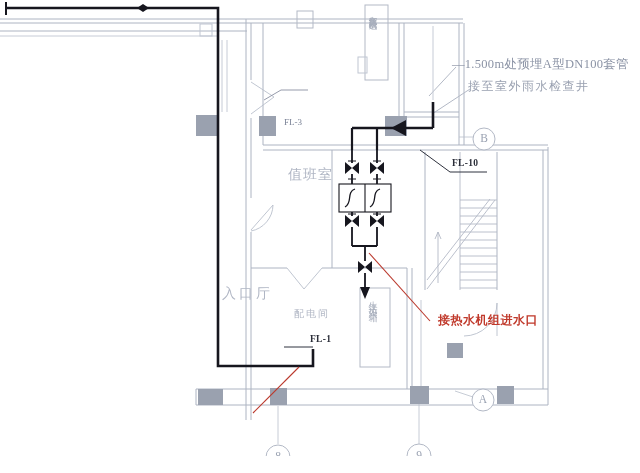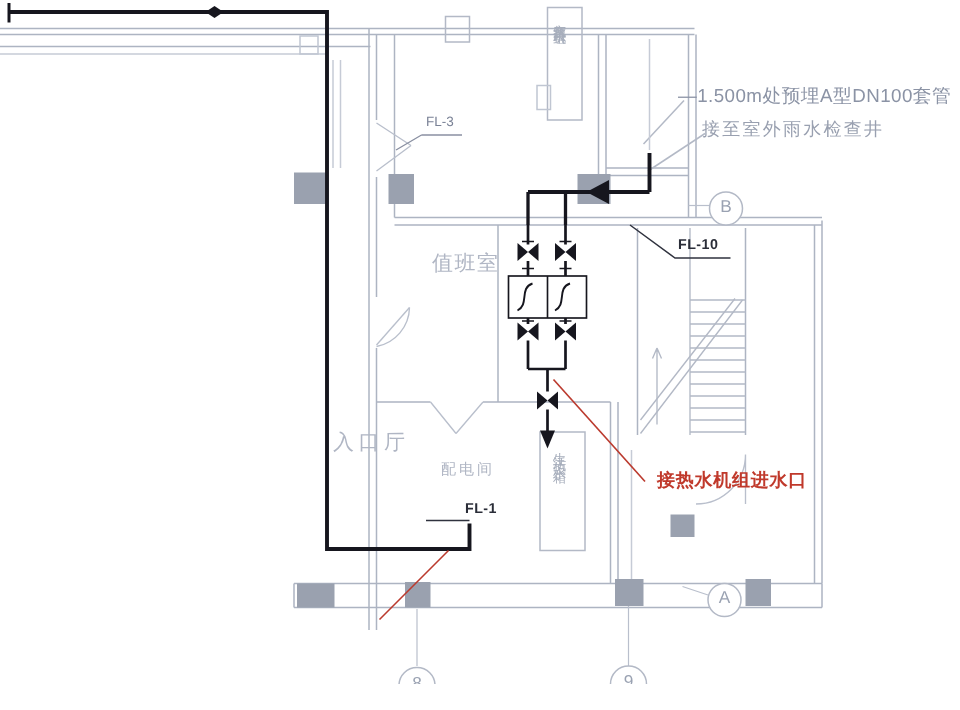--- a/index.html
+++ b/index.html
@@ -1,27 +1,27 @@
 <!DOCTYPE html>
 <html><head>
 <meta charset="utf-8">
 <style>
   html,body{margin:0;padding:0;background:#ffffff;}
   .canvas{
     position:relative;width:640px;height:456px;background:#ffffff;overflow:hidden;
-    font-family:Liberation Sans, sans-serif;
+    font-family:Liberation Serif, serif;
   }
   .canvas svg{position:absolute;left:0;top:0;}
   .lbl{position:absolute;white-space:nowrap;line-height:1;}
   .note-gray{color:#8b93a5;font-size:12.5px;letter-spacing:.3px;}
   .note-gray2{color:#99a0b0;font-size:12px;letter-spacing:1.5px;}
   .note-red{color:#c0392b;font-weight:bold;font-size:12.5px;letter-spacing:.2px;}
   .note-red2{color:#c0392b;font-weight:bold;font-size:12px;letter-spacing:.5px;}
   .pipe-lbl{color:#2a2d38;font-size:9.5px;font-weight:bold;letter-spacing:.3px;text-align:center;}
-  .pipe-lbl-faint{color:#7a8296;font-size:9px;}
+  .pipe-lbl-faint{color:#7a8296;font-size:9px;margin-top:41px;}
   .grid-lbl{color:#9aa2b2;font-size:11.5px;transform:translate(-50%,-52%);}
   .room-lbl{color:#b0b6c4;}
   .vtext{writing-mode:vertical-rl;text-orientation:upright;color:#a7aebc;}
 </style>
 </head>
 <body>
 
 <div class="canvas">
 
   <svg width="640" height="473" viewBox="0 0 640 473">

